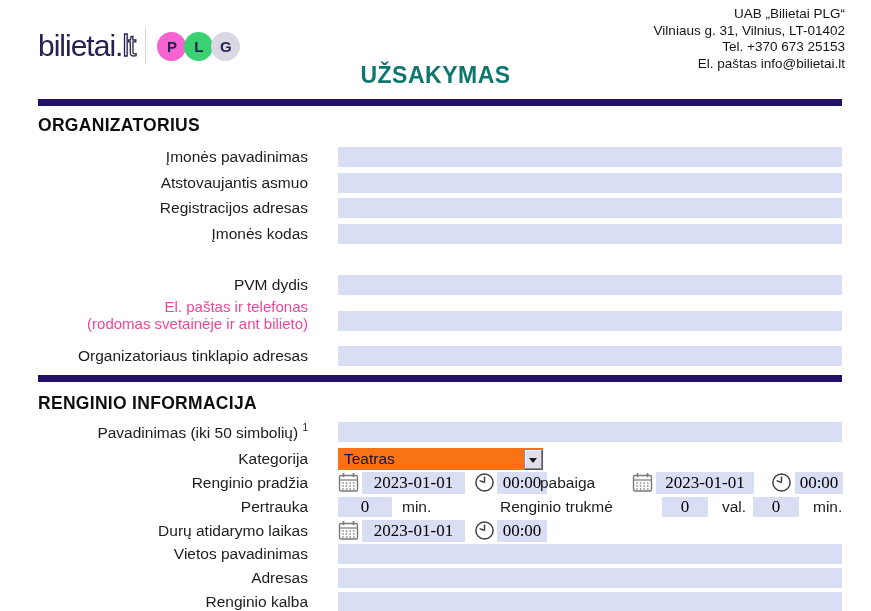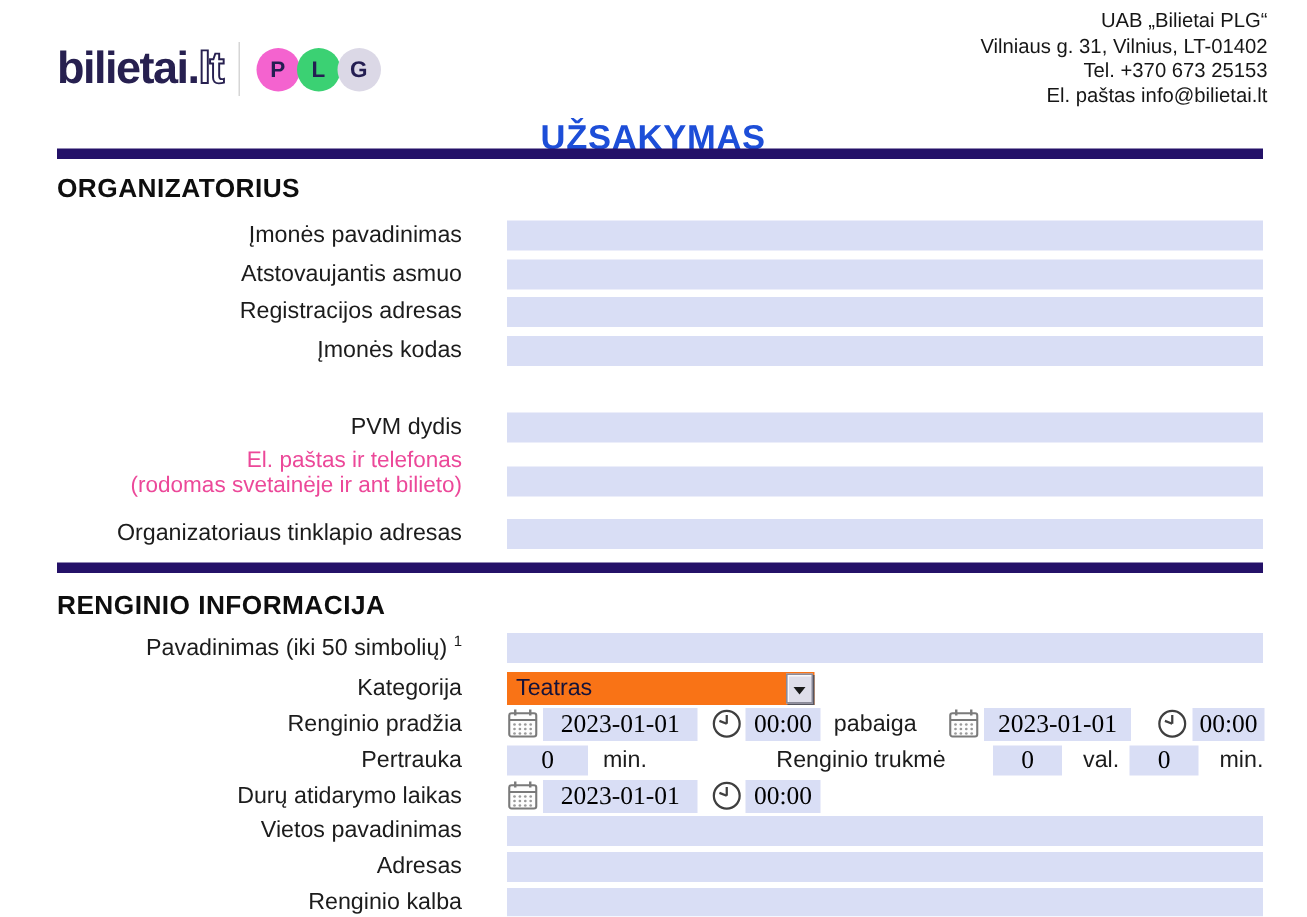--- a/index.html
+++ b/index.html
@@ -1,29 +1,29 @@
 <!DOCTYPE html>
 <html><head>
 <meta charset="utf-8">
 <style>
   html,body{margin:0;padding:0;background:#fff;}
   #page{position:relative;width:871px;height:611px;background:#ffffff;overflow:hidden;
         font-family:"Liberation Sans",sans-serif;color:#1f1f1f;}
 
   
   .logo{position:absolute;left:38px;top:28px;display:flex;align-items:center;}
-  .brand{font-weight:bold;font-size:30px;letter-spacing:-1px;color:#272050;line-height:34px;}
+  .brand{font-weight:normal;font-size:30px;letter-spacing:-1px;color:#272050;line-height:34px;}
   .brand .outline{color:#ffffff;-webkit-text-stroke:1.3px #272050;}
   .logo-divider{width:1px;height:36px;background:#d6d6d6;margin:0 13px 0 10px;}
   .badges{display:flex;align-items:center;}
   .badge{width:29px;height:29px;border-radius:50%;display:flex;align-items:center;justify-content:center;
          font-weight:bold;font-size:15px;color:#241e52;margin-left:-2px;}
   .contact{position:absolute;right:26px;top:6px;text-align:right;font-size:13.5px;line-height:16.5px;color:#161616;}
-  .doc-title{position:absolute;left:0;right:0;top:78px;text-align:center;font-weight:bold;font-size:23px;
-             color:#1d4ed8;letter-spacing:.5px;}
+  .doc-title{position:absolute;left:0;right:0;top:62px;text-align:center;font-weight:bold;font-size:23px;
+             color:#0f766e;letter-spacing:.5px;}
 
   
   .bar{position:absolute;left:38px;width:804px;height:7px;background:#241168;}
   .sec-heading{position:absolute;left:38px;font-weight:bold;font-size:17.5px;color:#0e0e0e;letter-spacing:.3px;}
 
   
   .frow{position:absolute;left:0;width:842px;height:20px;}
   .frow.tall{height:22px;}
   .flabel{position:absolute;left:0;width:308px;text-align:right;top:50%;transform:translateY(-50%);
           font-size:15.5px;color:#1c1c1c;white-space:nowrap;}
@@ -42,21 +42,21 @@
              border-right:4px solid transparent;border-top:5px solid #1a1a1a;}
 
   
   .icon{position:absolute;top:0;width:21px;height:21px;}
   .val-field{position:absolute;top:0;height:22px;background:#d9def5;
              font-family:"Liberation Serif",serif;font-size:17px;color:#000;
              display:flex;align-items:center;justify-content:center;}
   .val-field.small{height:20px;}
   .unit{position:absolute;top:50%;transform:translateY(-50%);font-size:15.5px;color:#1c1c1c;white-space:nowrap;}
   .inline-label{position:absolute;top:50%;transform:translateY(-50%);font-size:15.5px;color:#1c1c1c;
-                text-align:center;white-space:nowrap;}
+                text-align:left;white-space:nowrap;}
 </style>
 </head>
 <body>
 
 <div id="page">
 
   <div class="logo">
     <div class="brand"><span>bilietai.</span><span class="outline">lt</span></div>
     <div class="logo-divider"></div>
     <div class="badges">

